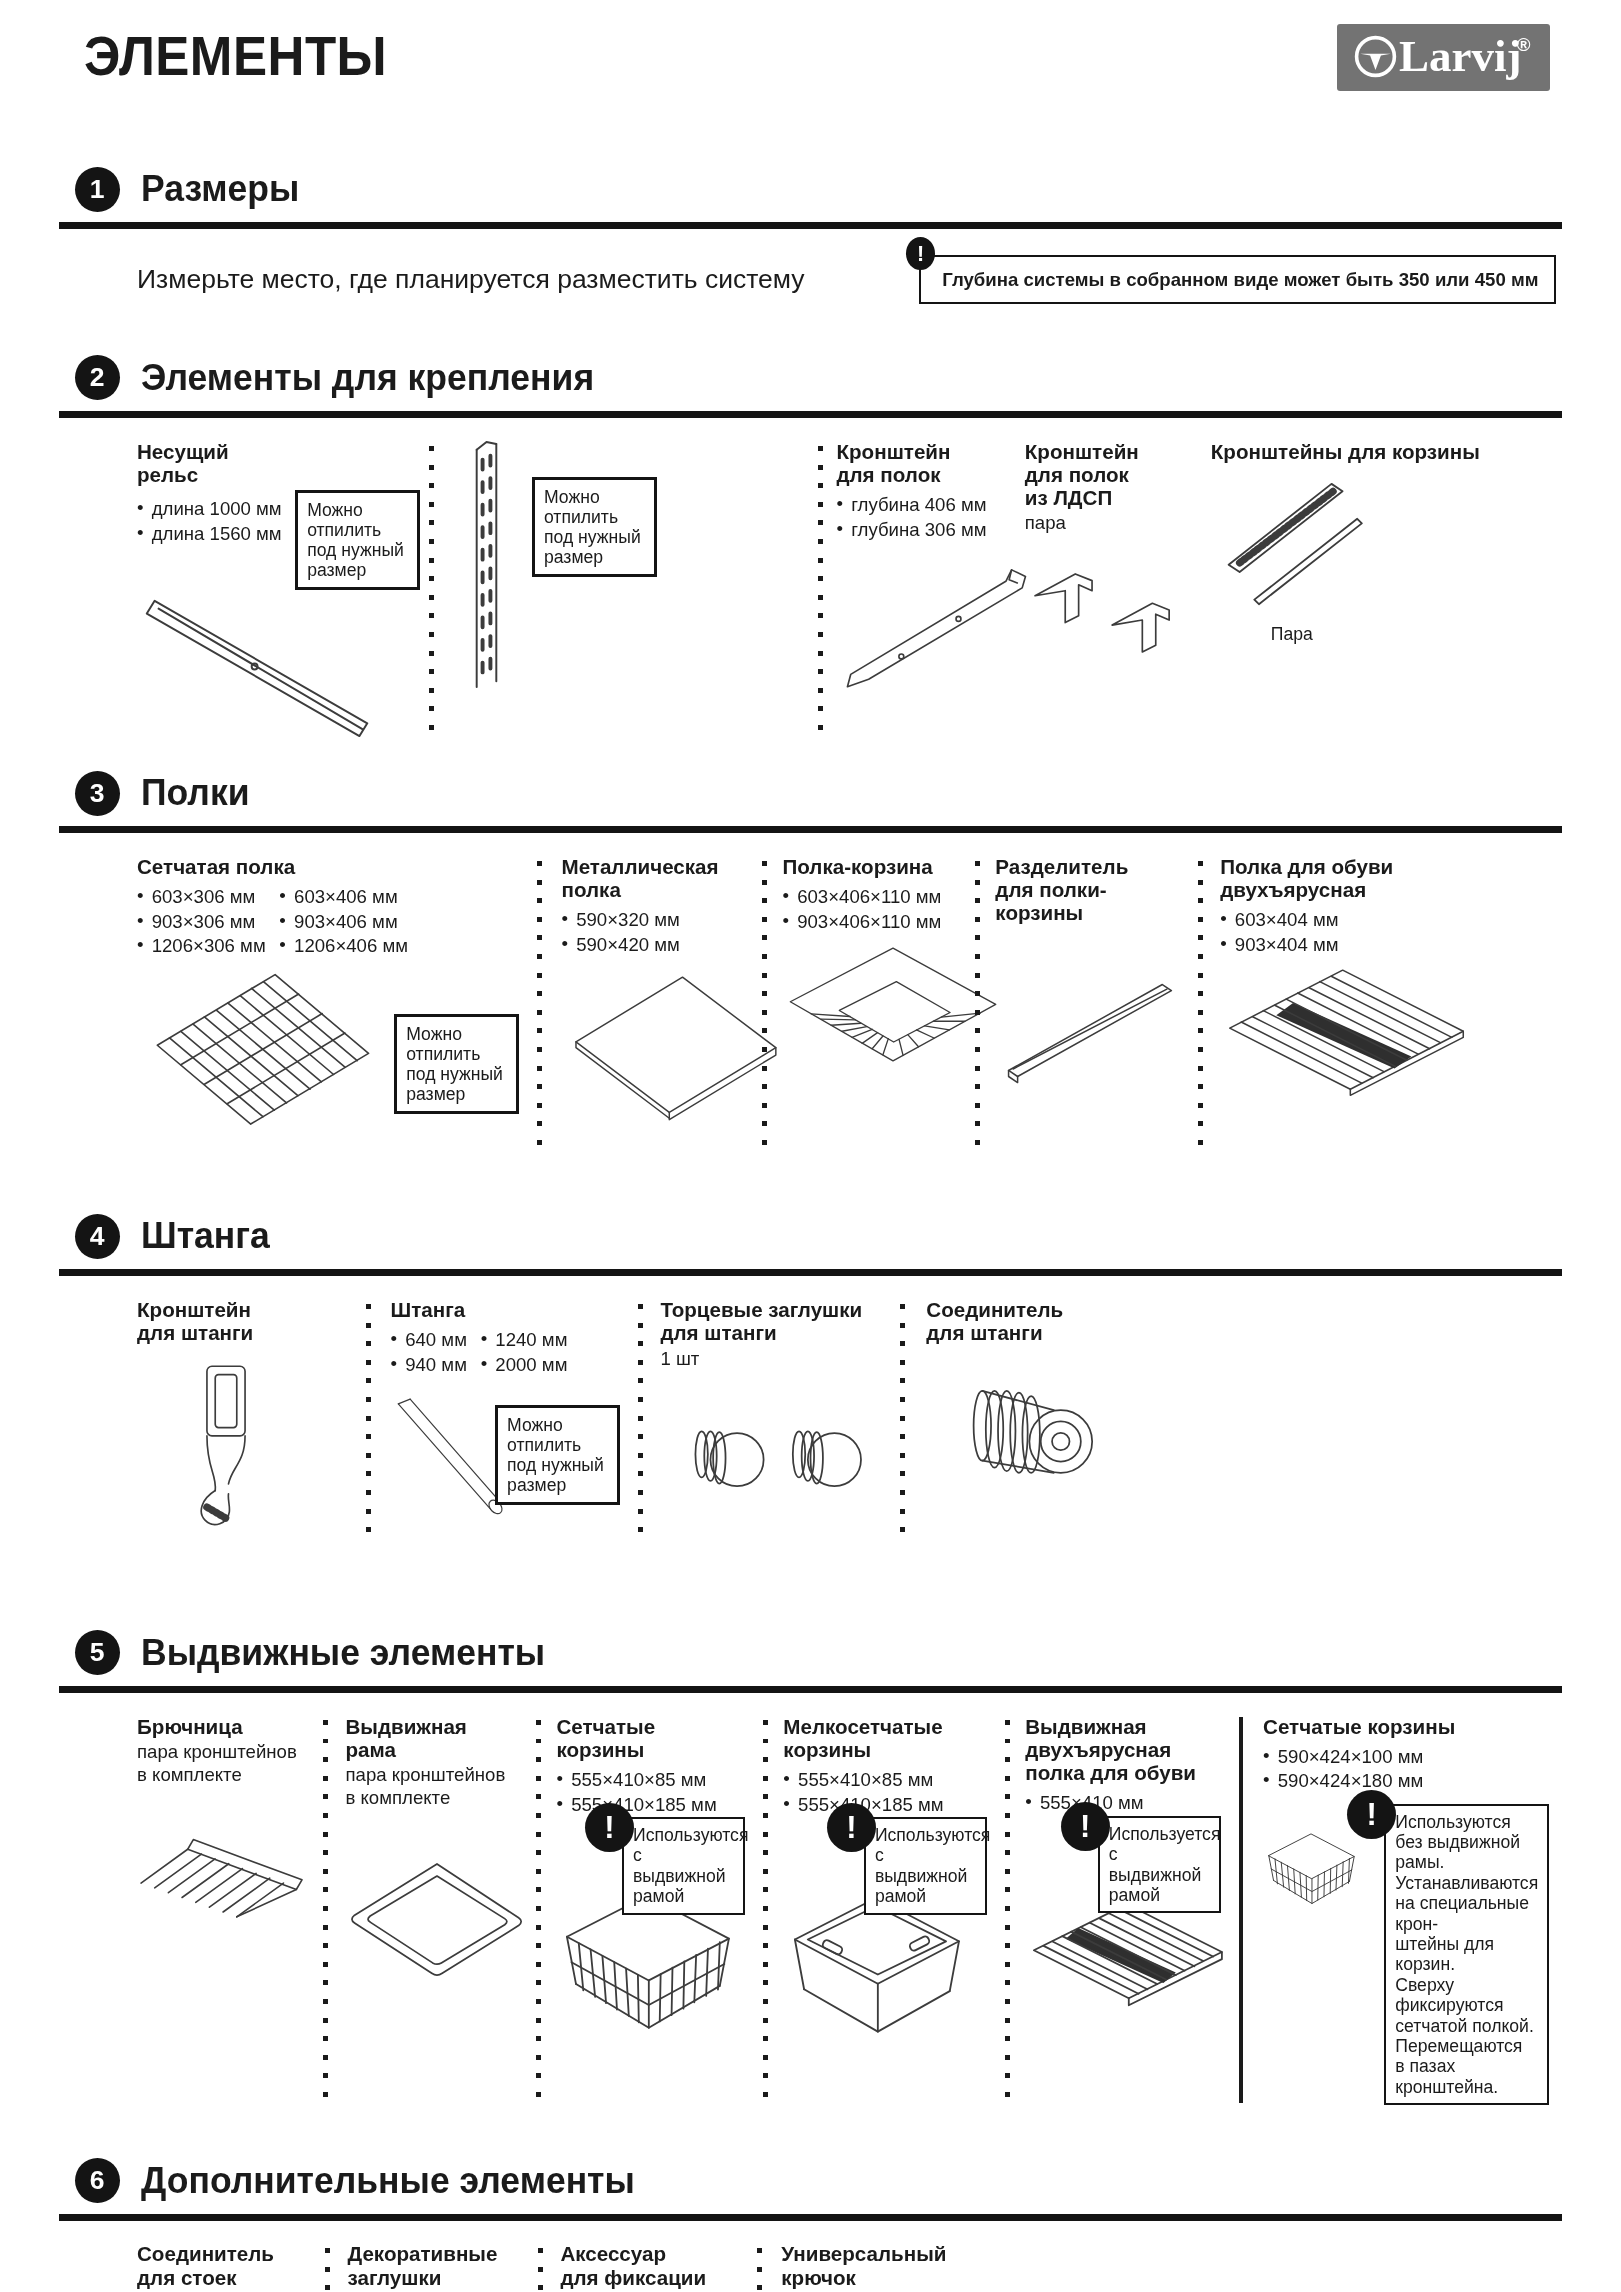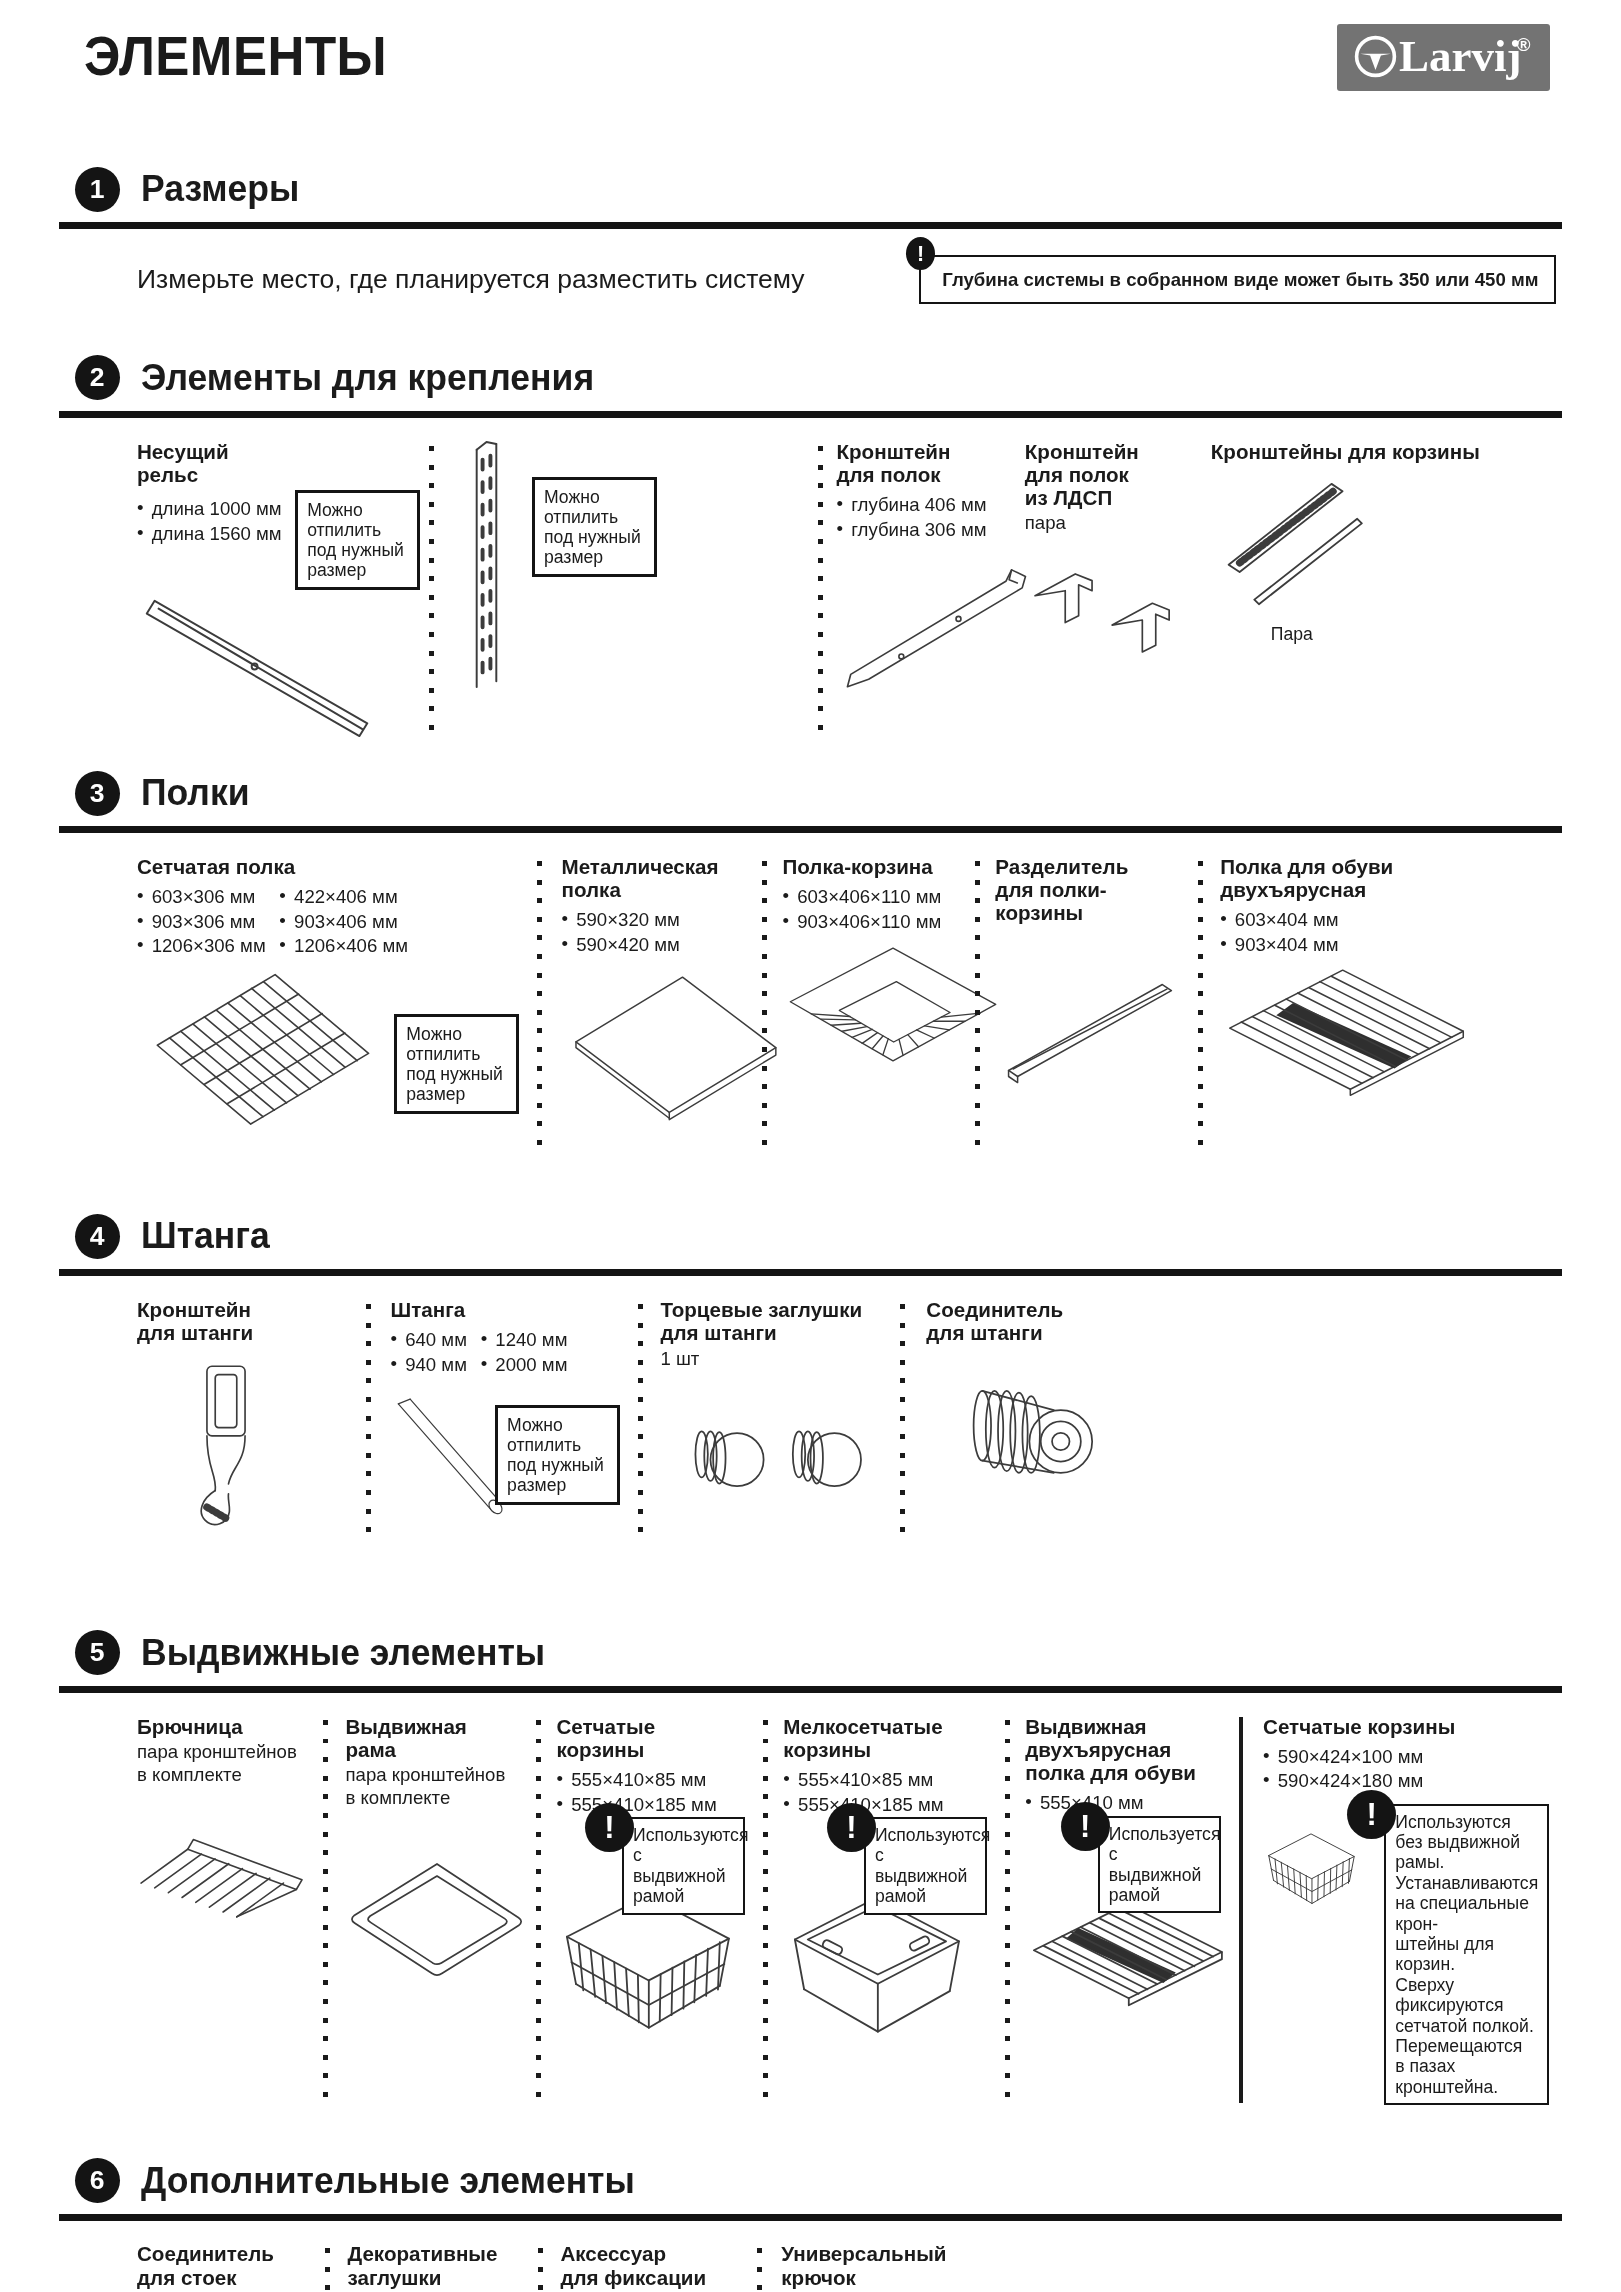--- a/index.html
+++ b/index.html
@@ -185,21 +185,21 @@
 
       <div class="col" style="width:400px">
         <h3 class="item-name">Сетчатая полка</h3>
         <div class="b2col">
           <ul class="bullets">
             <li>603×306 мм</li>
             <li>903×306 мм</li>
             <li>1206×306 мм</li>
           </ul>
           <ul class="bullets">
-            <li>422×406 мм</li>
+            <li>603×406 мм</li>
             <li>903×406 мм</li>
             <li>1206×406 мм</li>
           </ul>
         </div>
         <div class="hrow">
           <svg class="diagram dg" width="263" height="192" viewBox="0 0 300 226">
             <polygon points="25,101 170,14 285,111 140,198"></polygon>
             <line x1="40" y1="92" x2="155" y2="189"></line>
               <line x1="54" y1="84" x2="169" y2="181"></line>
             <line x1="69" y1="75" x2="184" y2="172"></line>

